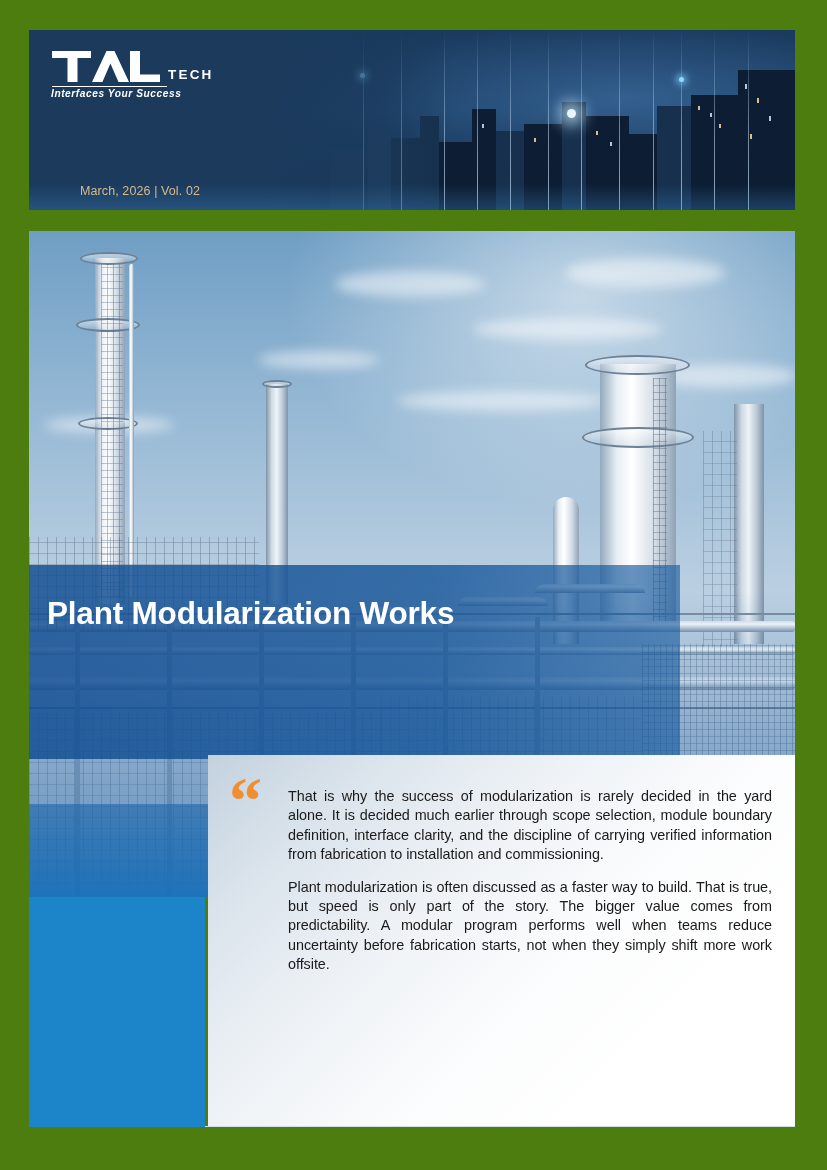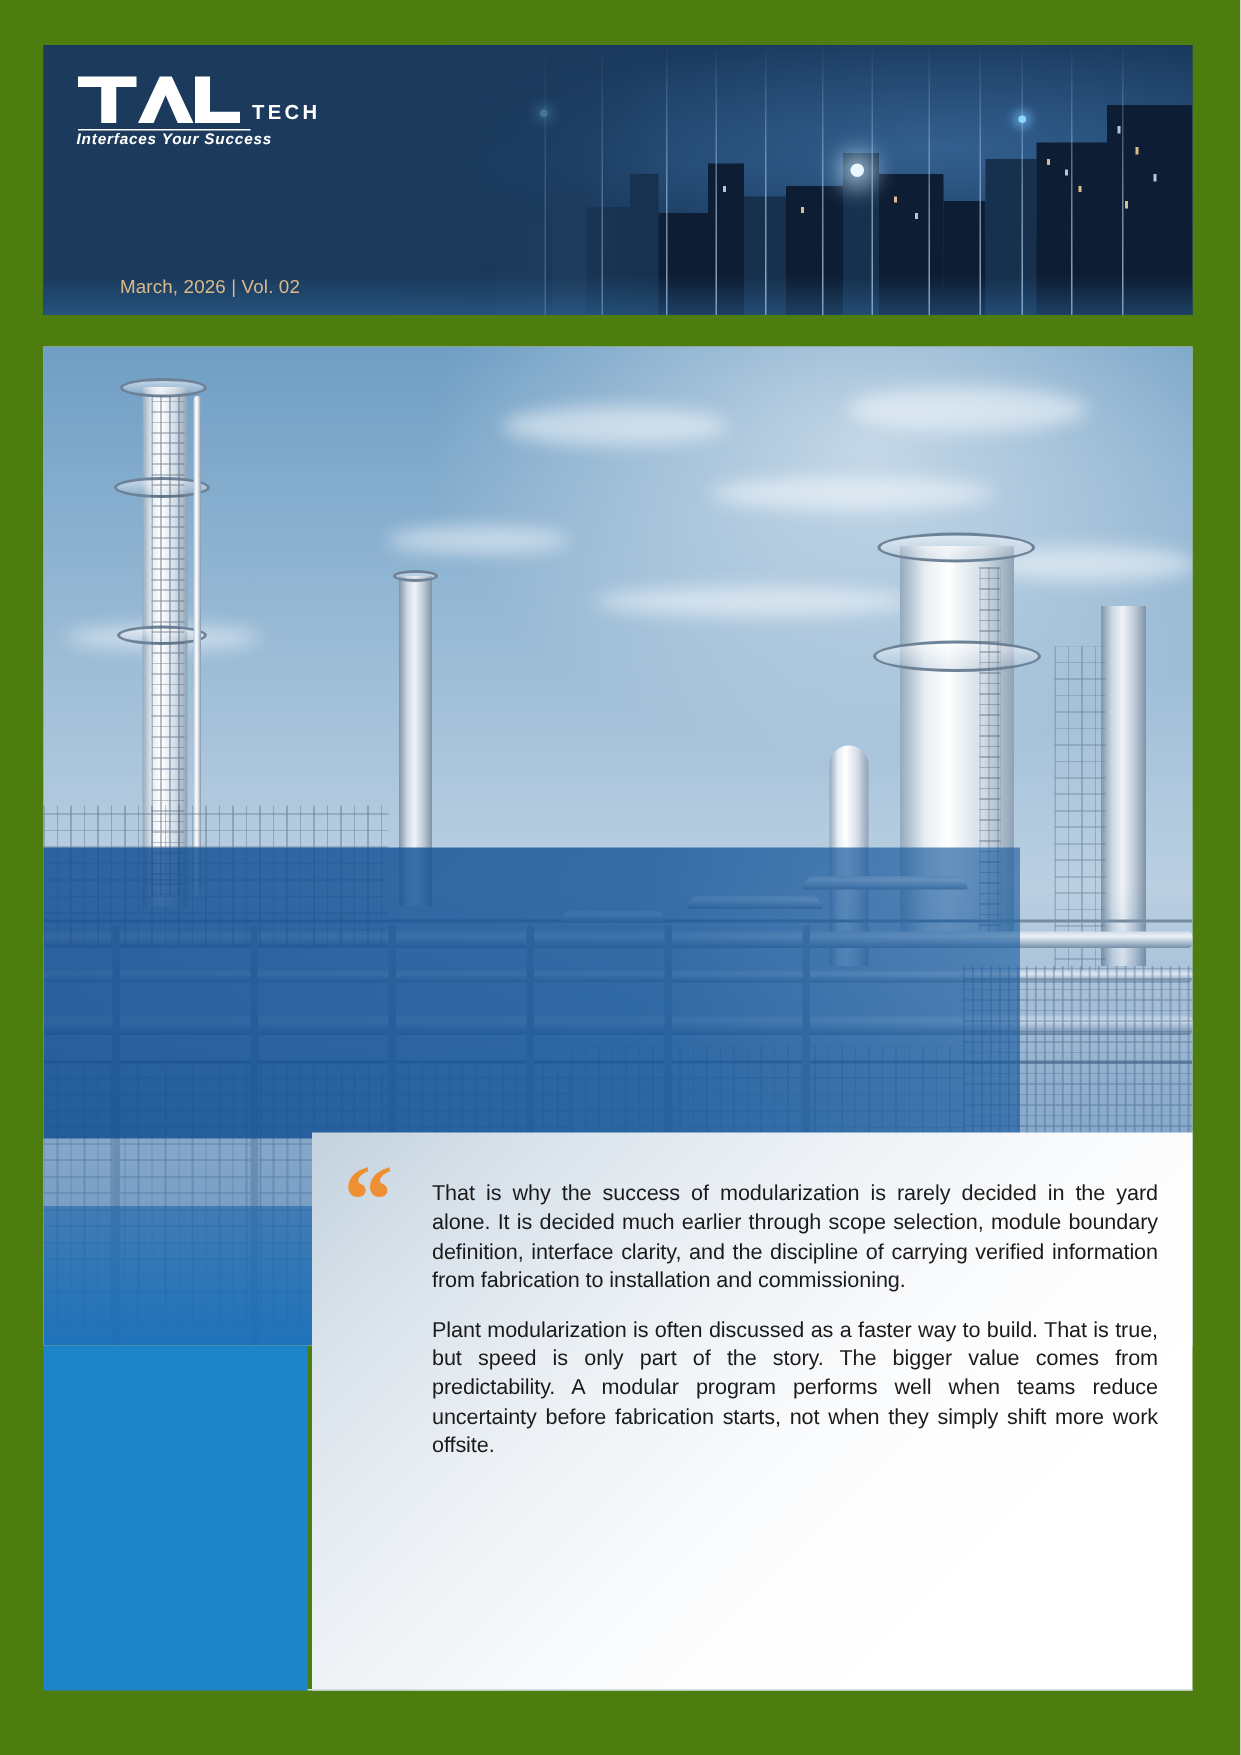--- a/index.html
+++ b/index.html
@@ -268,20 +268,21 @@
     <div class="beamh" style="left:66%; top:58%; width:5px; height:42%;"></div>
 
     <div class="hero-bluewash"></div>
 
     <div style="position:absolute; left:0; bottom:0; width:52%; height:14%;
                 background:linear-gradient(180deg, rgba(23,96,168,.55), rgba(20,110,185,.85));"></div>
   </div>
 
   <div class="headline-band"></div>
   <div class="headline">
+    <div>Plant Modularization Works</div>
   </div>
 
   <div class="side-panel"></div>
 
   <div class="quote-panel">
     <div class="quote-mark">“</div>
     <div class="quote-body">
       <p>That is why the success of modularization is rarely decided in the yard alone. It is decided much earlier through scope selection, module boundary definition, interface clarity, and the discipline of carrying verified information from fabrication to installation and commissioning.</p>
       <p>Plant modularization is often discussed as a faster way to build. That is true, but speed is only part of the story. The bigger value comes from predictability. A modular program performs well when teams reduce uncertainty before fabrication starts, not when they simply shift more work offsite.</p>
     </div>

